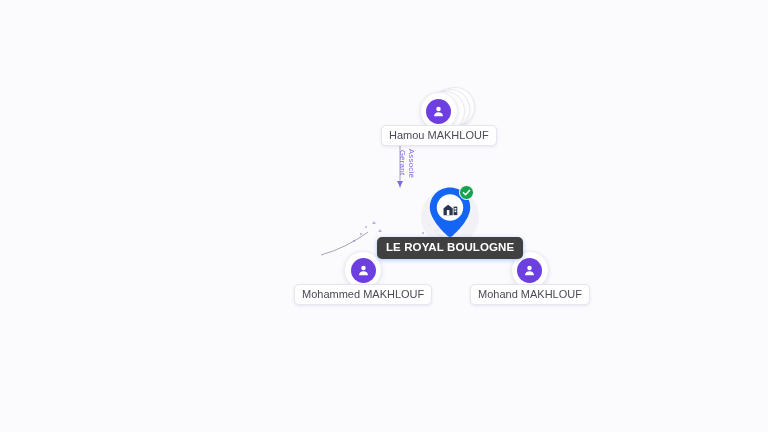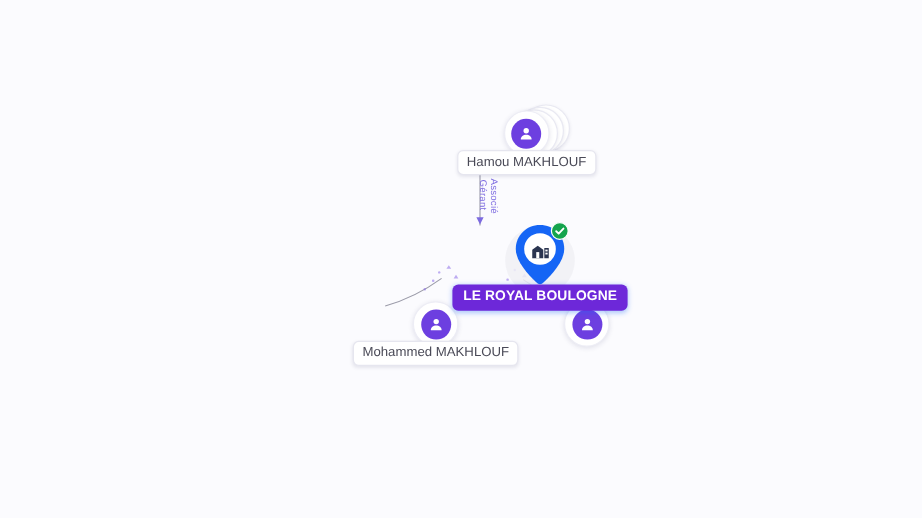--- a/index.html
+++ b/index.html
@@ -146,21 +146,21 @@
     background: #14a44d;
     border: 1.5px solid #ffffff;
     display: flex;
     align-items: center;
     justify-content: center;
     box-sizing: border-box;
   }
 
   .company-pill {
     margin-top: -1px;
-    background: #6d28d9;
+    background: #404040;
     border-radius: 5px;
     padding: 4px 9px 5px 9px;
     font-size: 11.5px;
     line-height: 13px;
     font-weight: bold;
     color: #ffffff;
     white-space: nowrap;
     box-shadow: 0 1px 4px rgba(21, 101, 245, 0.35);
     position: relative;
     z-index: 6;
@@ -287,15 +287,16 @@
     <div class="avatar-wrap">
       <div class="avatar-circle">
         <div class="avatar-disc">
           <svg width="15" height="15" viewBox="0 0 24 24" fill="#ffffff">
             <circle cx="12" cy="8" r="3.6"></circle>
             <path d="M4.8 19.5c0-3.9 3.2-6.2 7.2-6.2s7.2 2.3 7.2 6.2z"></path>
           </svg>
         </div>
       </div>
     </div>
+    <div class="name-pill">Mohand MAKHLOUF</div>
   </div>
 
 </div>
 
 </body></html>

